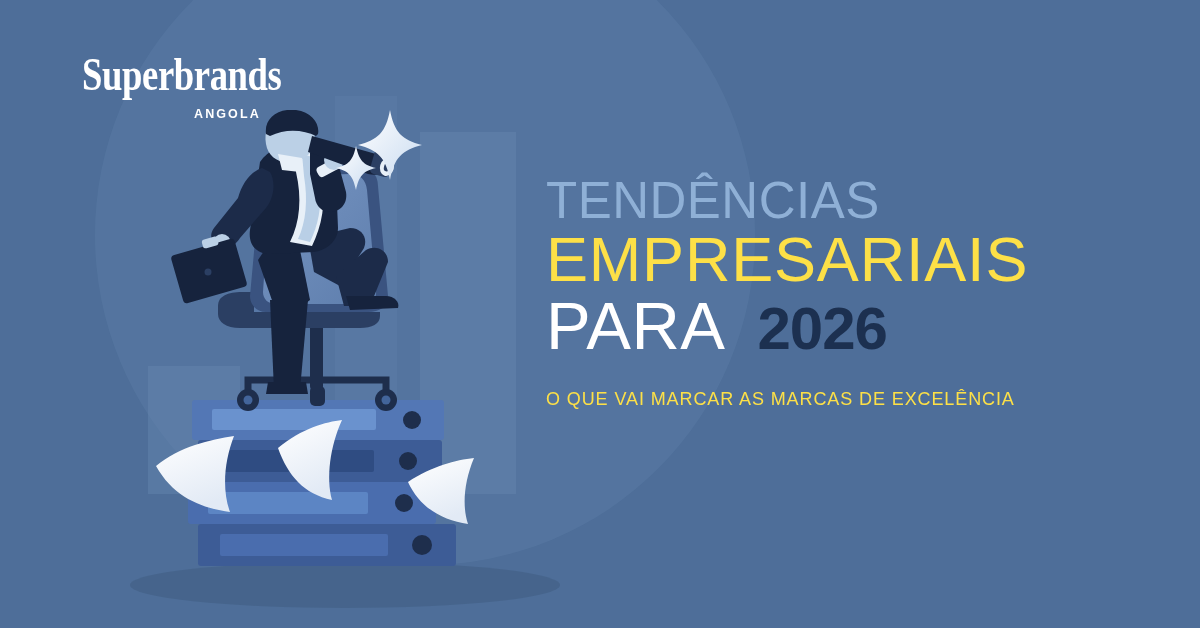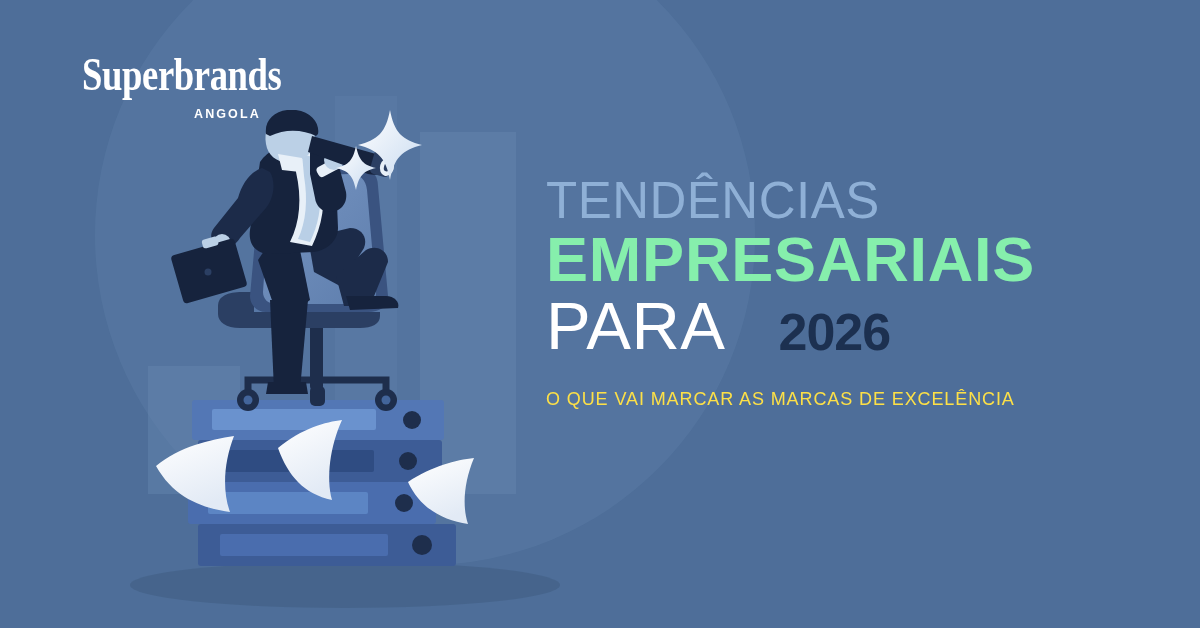--- a/index.html
+++ b/index.html
@@ -96,43 +96,42 @@
     letter-spacing: 1px;
   }
   .hl-1 {
     font-size: 51px;
     font-weight: 400;
     color: #8FB0D6;
     letter-spacing: 0.5px;
   }
   .hl-2 {
     font-size: 63px;
-    font-weight: 700;
-    color: #86efac;
+    font-weight: 400;
+    color: #fde047;
     letter-spacing: 0.8px;
     margin-top: 6px;
   }
   .hl-3 {
     margin-top: 6px;
     display: flex;
     align-items: flex-end;
     gap: 32px;
   }
   .hl-para {
     font-size: 67px;
     font-weight: 300;
     color: #FFFFFF;
     letter-spacing: 0.5px;
   }
   .hl-year {
-    font-size: 52px;
+    font-size: 60px;
     font-weight: 700;
     color: #1C3050;
     letter-spacing: -1px;
-    margin-left: 21px;
   }
   .subhead {
     margin-top: 33px;
     font-size: 18px;
     font-weight: 400;
     color: #fde047;
     letter-spacing: 0.9px;
     white-space: nowrap;
   }
 

